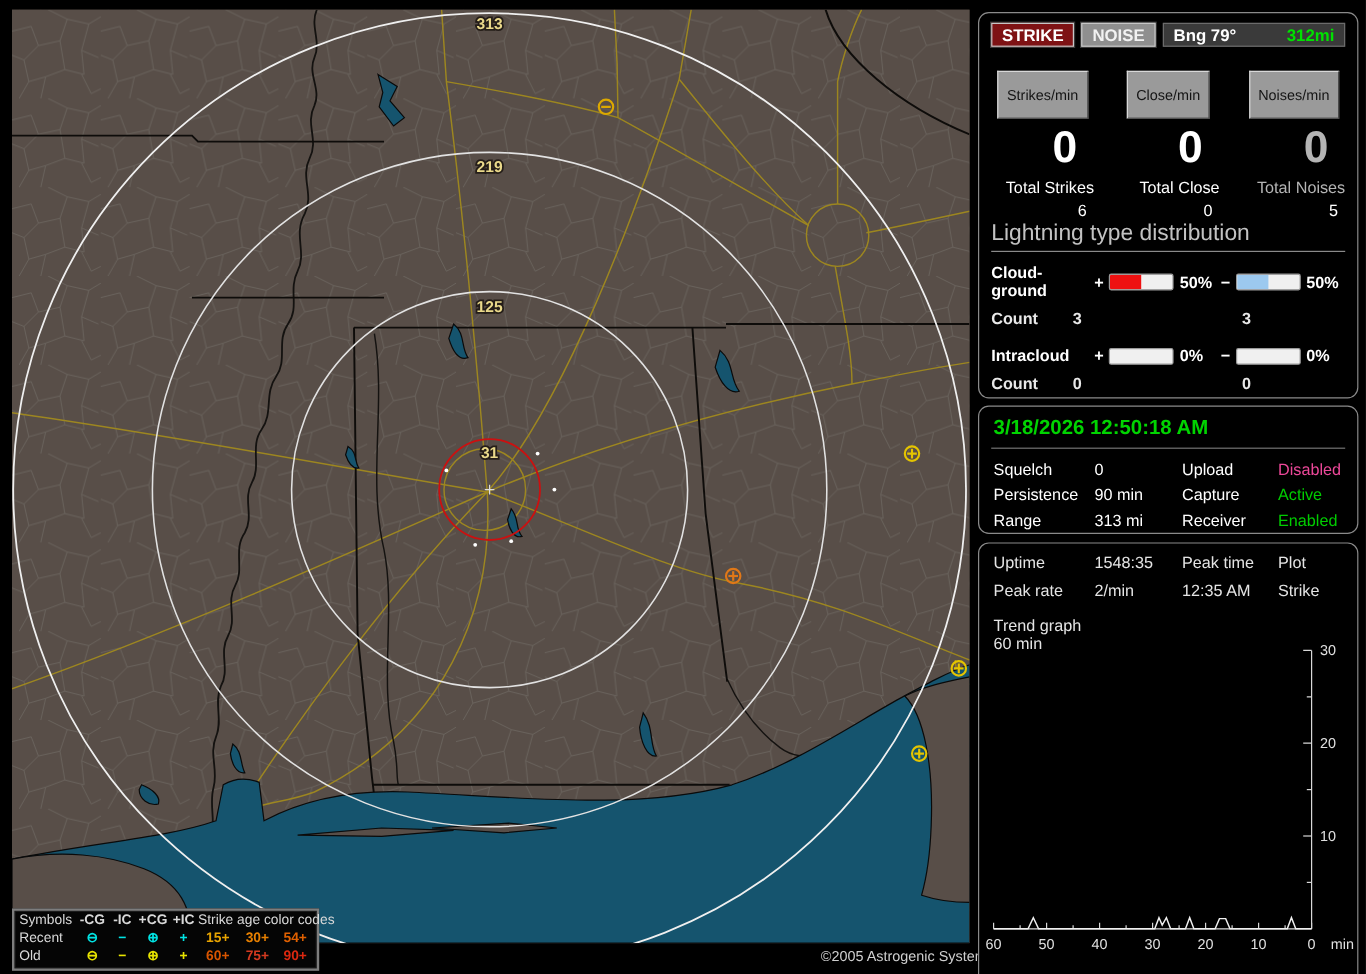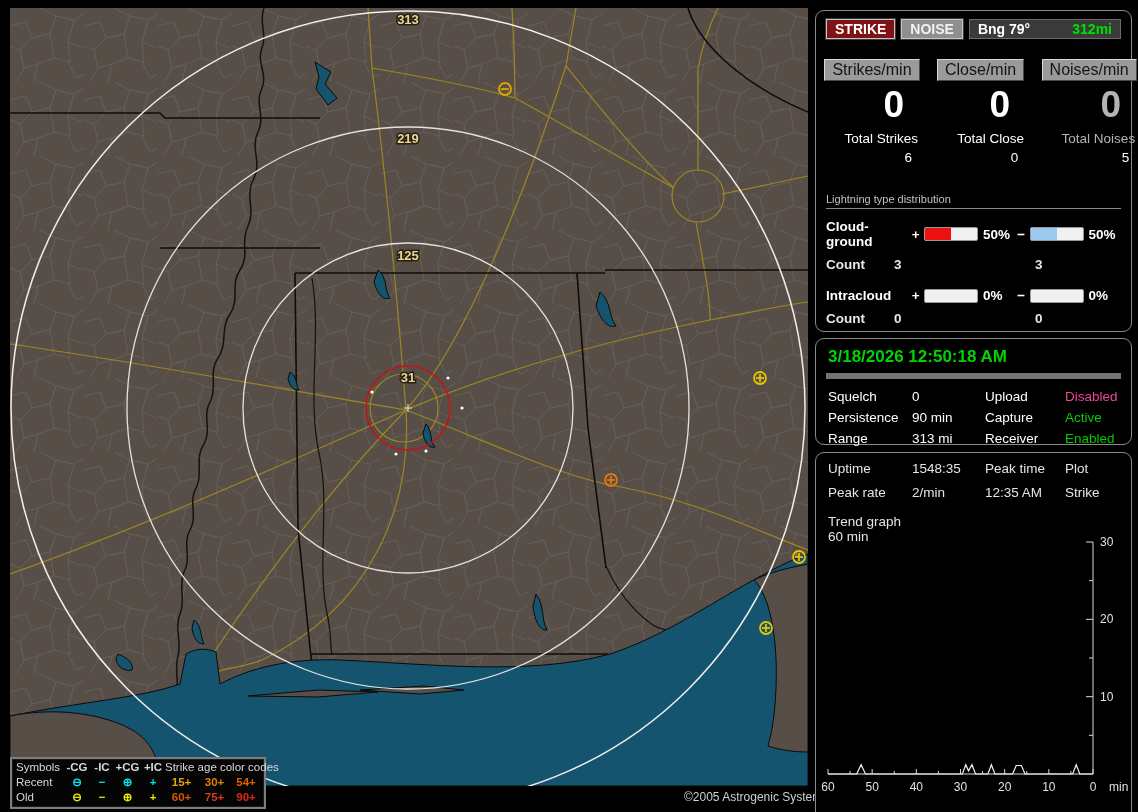--- a/index.html
+++ b/index.html
@@ -33,42 +33,42 @@
        box-shadow:0 0 0 1px #3a3a3a;cursor:default;}
   .btn-strike{background:#7e1214;color:#fff;}
   .btn-noise{background:#8f8f8f;color:#f2f2f2;}
   .bng{margin-left:auto;width:158px;display:flex;justify-content:space-between;
        background:#3a3a3a;border:1px solid #6b6b6b;font-weight:bold;font-size:14px;padding:1px 8px;}
   .bng .dist{color:#00e000;}
   
   .counter-row{display:flex;margin-top:20px;}
   .counter-col{width:92px;display:flex;flex-direction:column;}
   .counter-col + .counter-col{margin-left:19px;}
-  .rate-btn{align-self:center;background:#9a9a9a;color:#141414;font-size:16px;
-            padding:1px 7px;border:1px solid #d8d8d8;border-right-color:#4a4a4a;
+  .rate-btn{align-self:center;background:#9a9a9a;color:#141414;font-size:12px;
+            padding:12px 7px;border:1px solid #d8d8d8;border-right-color:#4a4a4a;
             border-bottom-color:#4a4a4a;white-space:nowrap;}
   .big-num{font-size:37px;font-weight:bold;text-align:right;padding-right:14px;line-height:48px;}
   .total-label{font-size:13.5px;text-align:right;margin-top:2px;white-space:nowrap;}
   .total-val{font-size:13.5px;text-align:right;padding-right:6px;margin-top:4px;}
   .col-gray .big-num,.col-gray .total-label{color:#b4b4b4;}
   
-  .dist-title{margin-top:28px;color:#c2c2c2;font-size:11px;border-bottom:1px solid #8a8a8a;
+  .dist-title{margin-top:1px;color:#c2c2c2;font-size:19px;border-bottom:1px solid #8a8a8a;
               padding-bottom:3px;}
   .dist-row{display:flex;align-items:center;margin-top:10px;font-size:13.5px;font-weight:bold;}
   .dist-row .dlabel{width:88px;}
   .dist-row .sign{width:12px;text-align:center;}
   .bar{width:54px;height:12px;background:#f0f0f0;border:1px solid #9a9a9a;border-radius:2px;
        overflow:hidden;margin:0 3px;}
   .bar-fill{display:block;height:100%;}
   .pct{width:34px;padding-left:2px;}
   .count-row{display:flex;margin-top:8px;font-size:13.5px;font-weight:bold;color:#e8e8e8;}
   .count-row .clabel{width:68px;}
   .count-row .cv1{width:141px;}
   
-  .datetime{color:#00d400;font-size:17px;font-weight:bold;border-bottom:6px solid #737373;
+  .datetime{color:#00d400;font-size:17px;font-weight:bold;border-bottom:1px solid #737373;
             padding:2px 2px 6px 2px;}
   .status-grid{display:grid;grid-template-columns:84px 73px 80px auto;
                font-size:13.5px;row-gap:6px;margin-top:10px;padding-left:2px;}
   
   .stats-grid{display:grid;grid-template-columns:84px 73px 80px auto;
               font-size:13.5px;row-gap:9px;padding-left:2px;color:#e4e4e4;}
   .trend-row{display:flex;font-size:13.5px;margin-top:14px;padding-left:2px;color:#e4e4e4;flex-direction:column;}
   .trend-row .tl{width:84px;}
   #trend-svg{position:absolute;left:4px;top:76px;}
   .axis{stroke:#d8d8d8;stroke-width:1;fill:none;}

